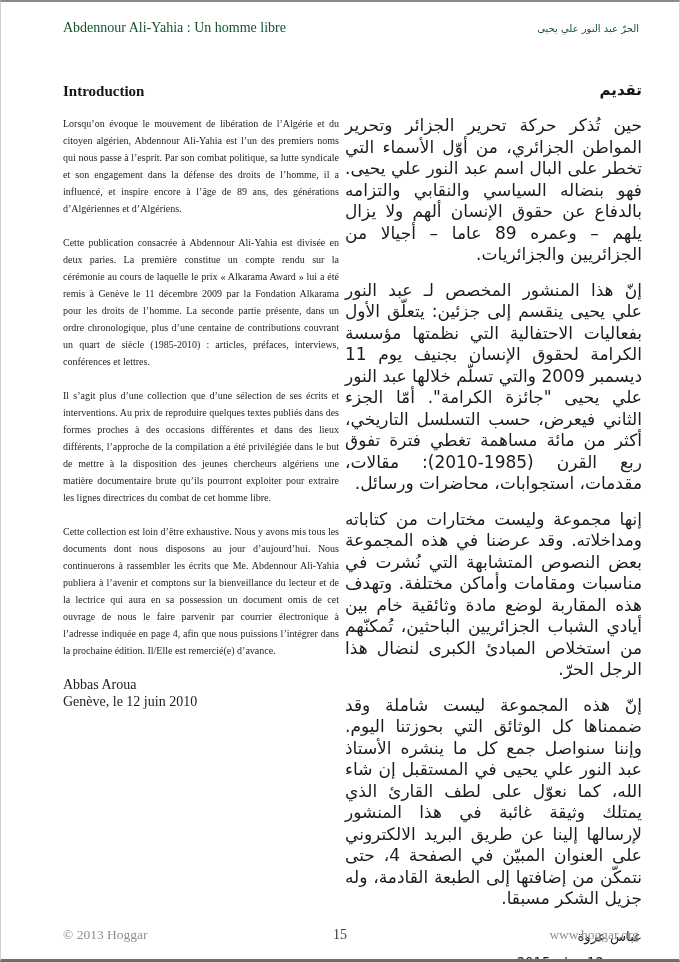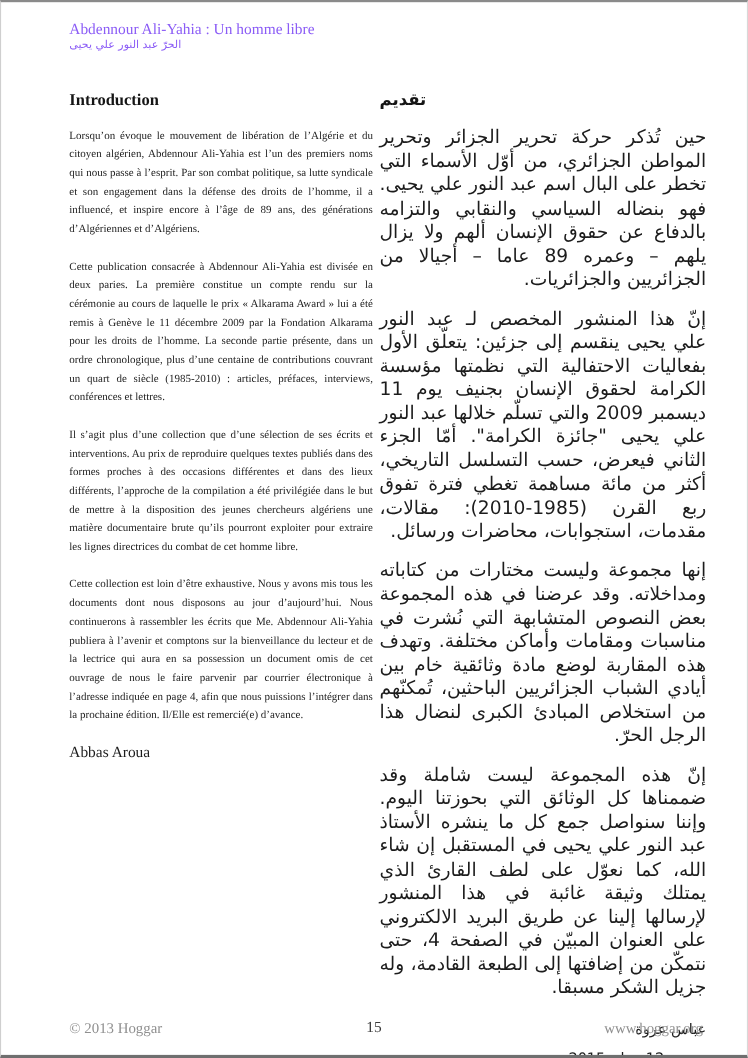--- a/index.html
+++ b/index.html
@@ -22,24 +22,23 @@
     overflow: hidden;
     color: #1f1f1f;
   }
   .running-head {
     position: absolute;
     top: 18px;
     left: 62px;
     right: 40px;
     display: flex;
     justify-content: space-between;
-    align-items: flex-start;
+    align-items: center;
     font-size: 14px;
-    color: #8b5cf6;
-    flex-direction: column;
+    color: #14532d;
   }
   .running-head .ar {
     font-family: "DejaVu Sans", sans-serif;
     font-size: 10px;
     direction: rtl;
   }
   .col {
     position: absolute;
     top: 75px;
   }
@@ -56,21 +55,21 @@
   }
   .col-fr .heading {
     margin: 6px 0 15px 0;
     text-align: left;
     font-size: 15px;
     font-weight: bold;
     color: #151515;
   }
   .col-ar .heading {
     margin: 4px 0 16px 0;
-    text-align: left;
+    text-align: right;
     font-size: 15px;
     font-weight: bold;
     color: #151515;
   }
   .col-fr p.body {
     margin: 0 0 17px 0;
     font-size: 10px;
     line-height: 17px;
     text-align: justify;
     color: #1c1c1c;
@@ -132,20 +131,21 @@
   </div>
 
   <div class="col col-fr" lang="fr">
     <h2 class="heading">Introduction</h2>
     <p class="body">Lorsqu’on évoque le mouvement de libération de l’Algérie et du citoyen algérien, Abdennour Ali-Yahia est l’un des premiers noms qui nous passe à l’esprit. Par son combat politique, sa lutte syndicale et son engagement dans la défense des droits de l’homme, il a influencé, et inspire encore à l’âge de 89 ans, des générations d’Algériennes et d’Algériens.</p>
     <p class="body">Cette publication consacrée à Abdennour Ali-Yahia est divisée en deux paries. La première constitue un compte rendu sur la cérémonie au cours de laquelle le prix « Alkarama Award » lui a été remis à Genève le 11 décembre 2009 par la Fondation Alkarama pour les droits de l’homme. La seconde partie présente, dans un ordre chronologique, plus d’une centaine de contributions couvrant un quart de siècle (1985-2010) : articles, préfaces, interviews, conférences et lettres.</p>
     <p class="body">Il s’agit plus d’une collection que d’une sélection de ses écrits et interventions. Au prix de reproduire quelques textes publiés dans des formes proches à des occasions différentes et dans des lieux différents, l’approche de la compilation a été privilégiée dans le but de mettre à la disposition des jeunes chercheurs algériens une matière documentaire brute qu’ils pourront exploiter pour extraire les lignes directrices du combat de cet homme libre.</p>
     <p class="body">Cette collection est loin d’être exhaustive. Nous y avons mis tous les documents dont nous disposons au jour d’aujourd’hui. Nous continuerons à rassembler les écrits que Me. Abdennour Ali-Yahia publiera à l’avenir et comptons sur la bienveillance du lecteur et de la lectrice qui aura en sa possession un document omis de cet ouvrage de nous le faire parvenir par courrier électronique à l’adresse indiquée en page 4, afin que nous puissions l’intégrer dans la prochaine édition. Il/Elle est remercié(e) d’avance.</p>
     <div class="sig-fr">
       <div>Abbas Aroua</div>
+      <div>Genève, le 12 juin 2010</div>
     </div>
   </div>
 
   <div class="col col-ar" lang="ar" dir="rtl">
     <h2 class="heading">تقديم</h2>
     <p class="body">حين تُذكر حركة تحرير الجزائر وتحرير المواطن الجزائري، من أوّل الأسماء التي تخطر على البال اسم عبد النور علي يحيى. فهو بنضاله السياسي والنقابي والتزامه بالدفاع عن حقوق الإنسان ألهم ولا يزال يلهم – وعمره 89 عاما – أجيالا من الجزائريين والجزائريات.</p>
     <p class="body">إنّ هذا المنشور المخصص لـ عبد النور علي يحيى ينقسم إلى جزئين: يتعلّق الأول بفعاليات الاحتفالية التي نظمتها مؤسسة الكرامة لحقوق الإنسان بجنيف يوم 11 ديسمبر 2009 والتي تسلّم خلالها عبد النور علي يحيى "جائزة الكرامة". أمّا الجزء الثاني فيعرض، حسب التسلسل التاريخي، أكثر من مائة مساهمة تغطي فترة تفوق ربع القرن (1985-2010): مقالات، مقدمات، استجوابات، محاضرات ورسائل.</p>
     <p class="body">إنها مجموعة وليست مختارات من كتاباته ومداخلاته. وقد عرضنا في هذه المجموعة بعض النصوص المتشابهة التي نُشرت في مناسبات ومقامات وأماكن مختلفة. وتهدف هذه المقاربة لوضع مادة وثائقية خام بين أيادي الشباب الجزائريين الباحثين، تُمكنّهم من استخلاص المبادئ الكبرى لنضال هذا الرجل الحرّ.</p>
     <p class="body">إنّ هذه المجموعة ليست شاملة وقد ضممناها كل الوثائق التي بحوزتنا اليوم. وإننا سنواصل جمع كل ما ينشره الأستاذ عبد النور علي يحيى في المستقبل إن شاء الله، كما نعوّل على لطف القارئ الذي يمتلك وثيقة غائبة في هذا المنشور لإرسالها إلينا عن طريق البريد الالكتروني على العنوان المبيّن في الصفحة 4، حتى نتمكّن من إضافتها إلى الطبعة القادمة، وله جزيل الشكر مسبقا.</p>
     <div class="sig-ar">

